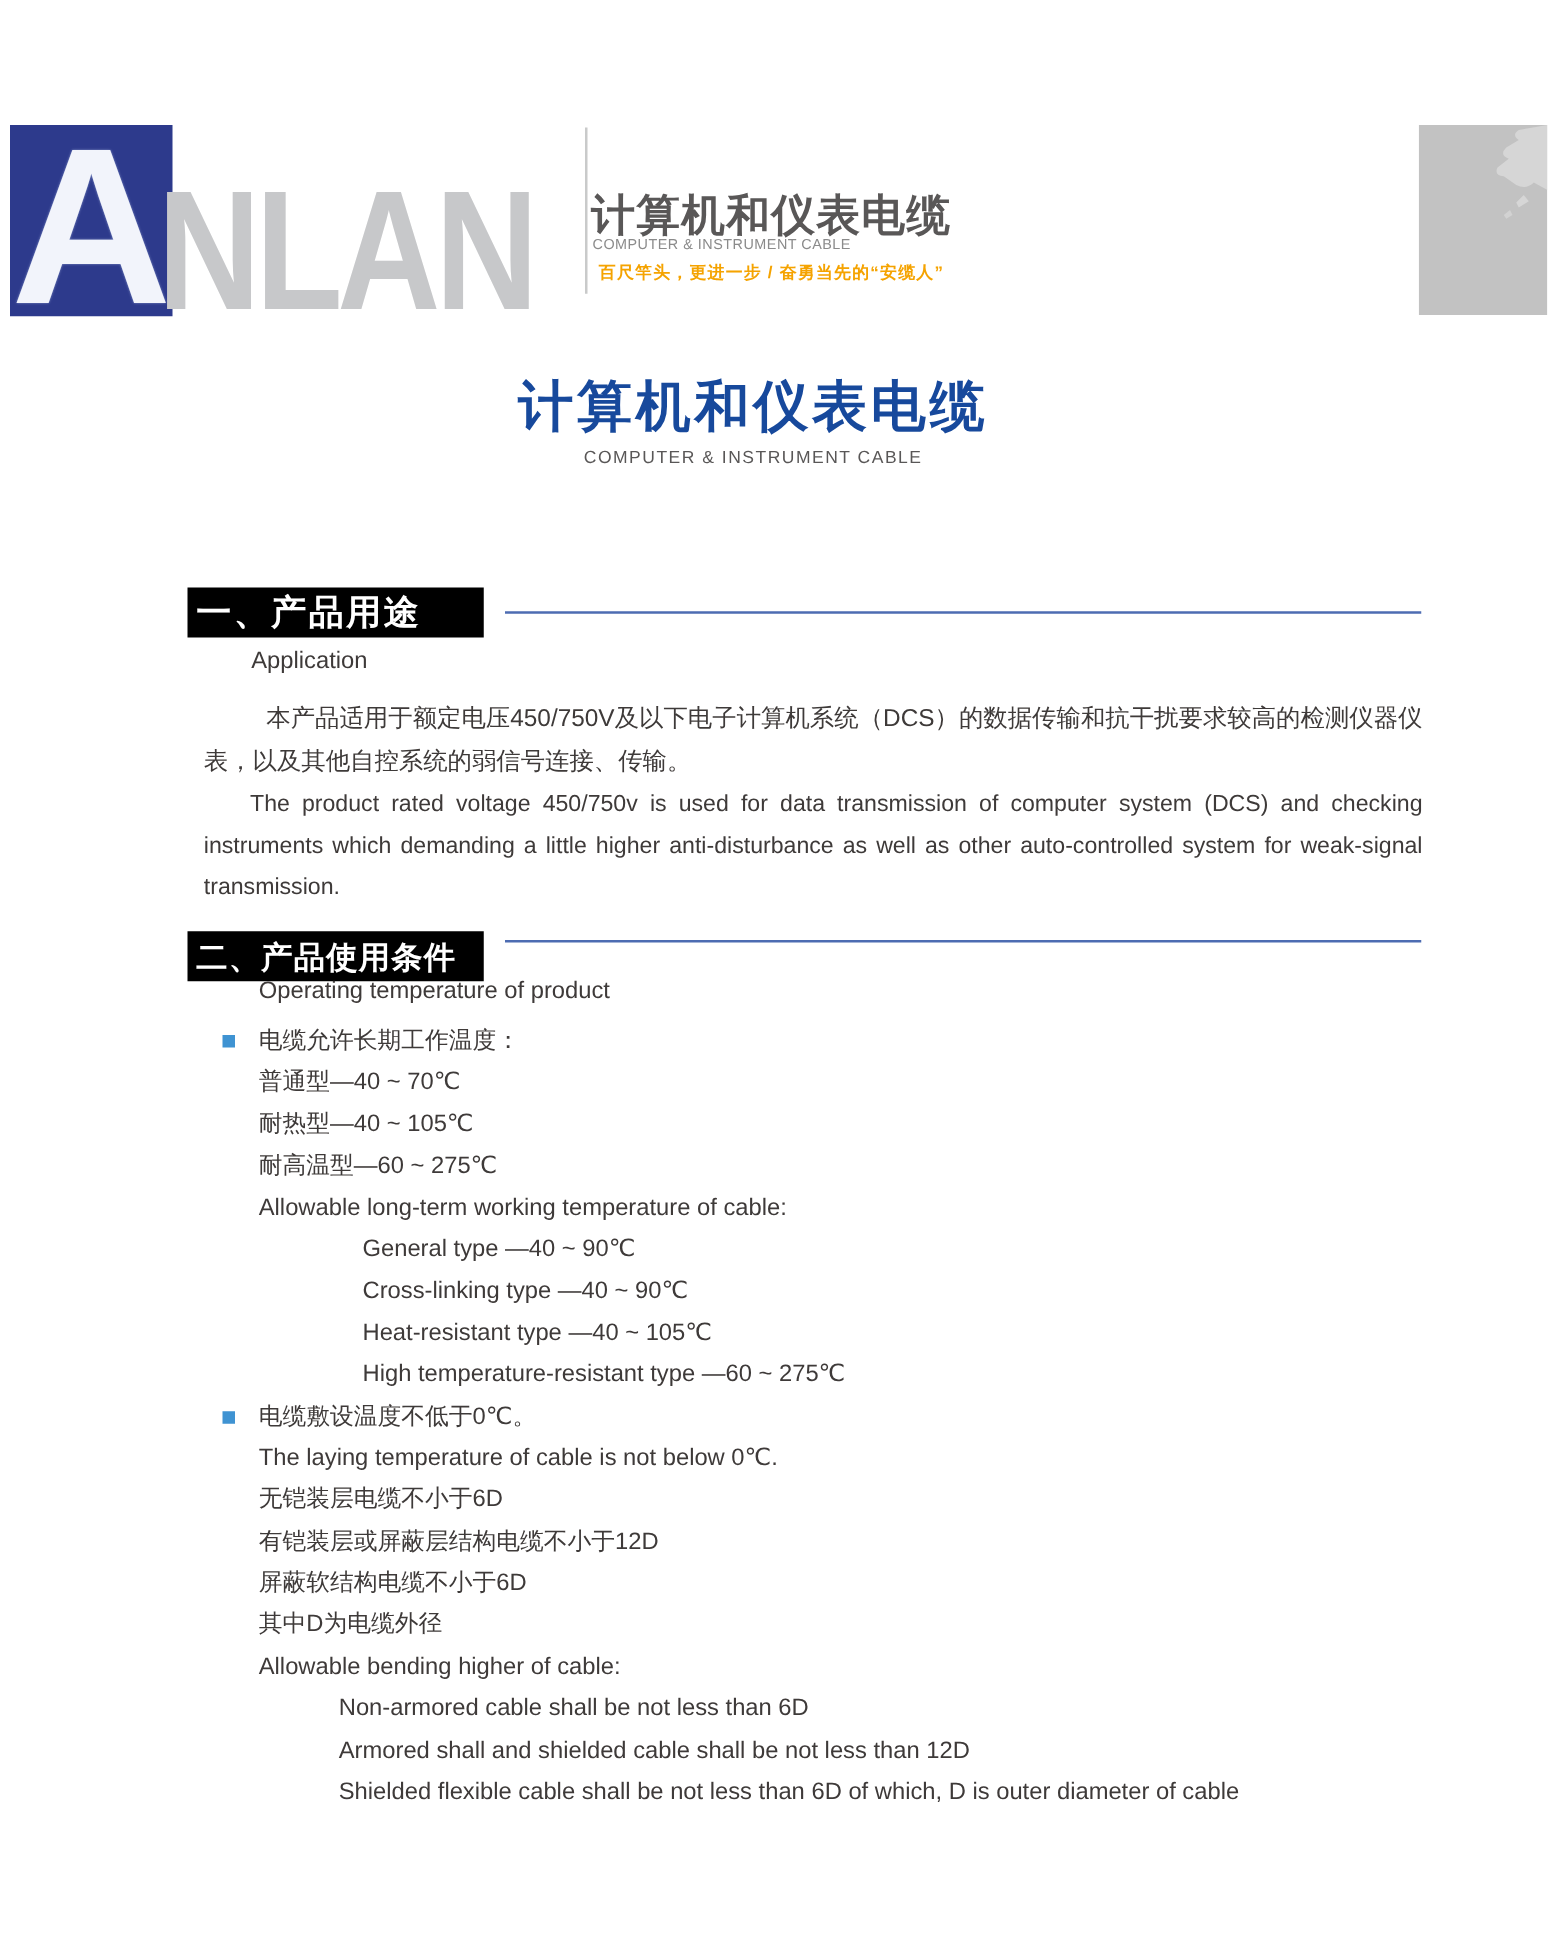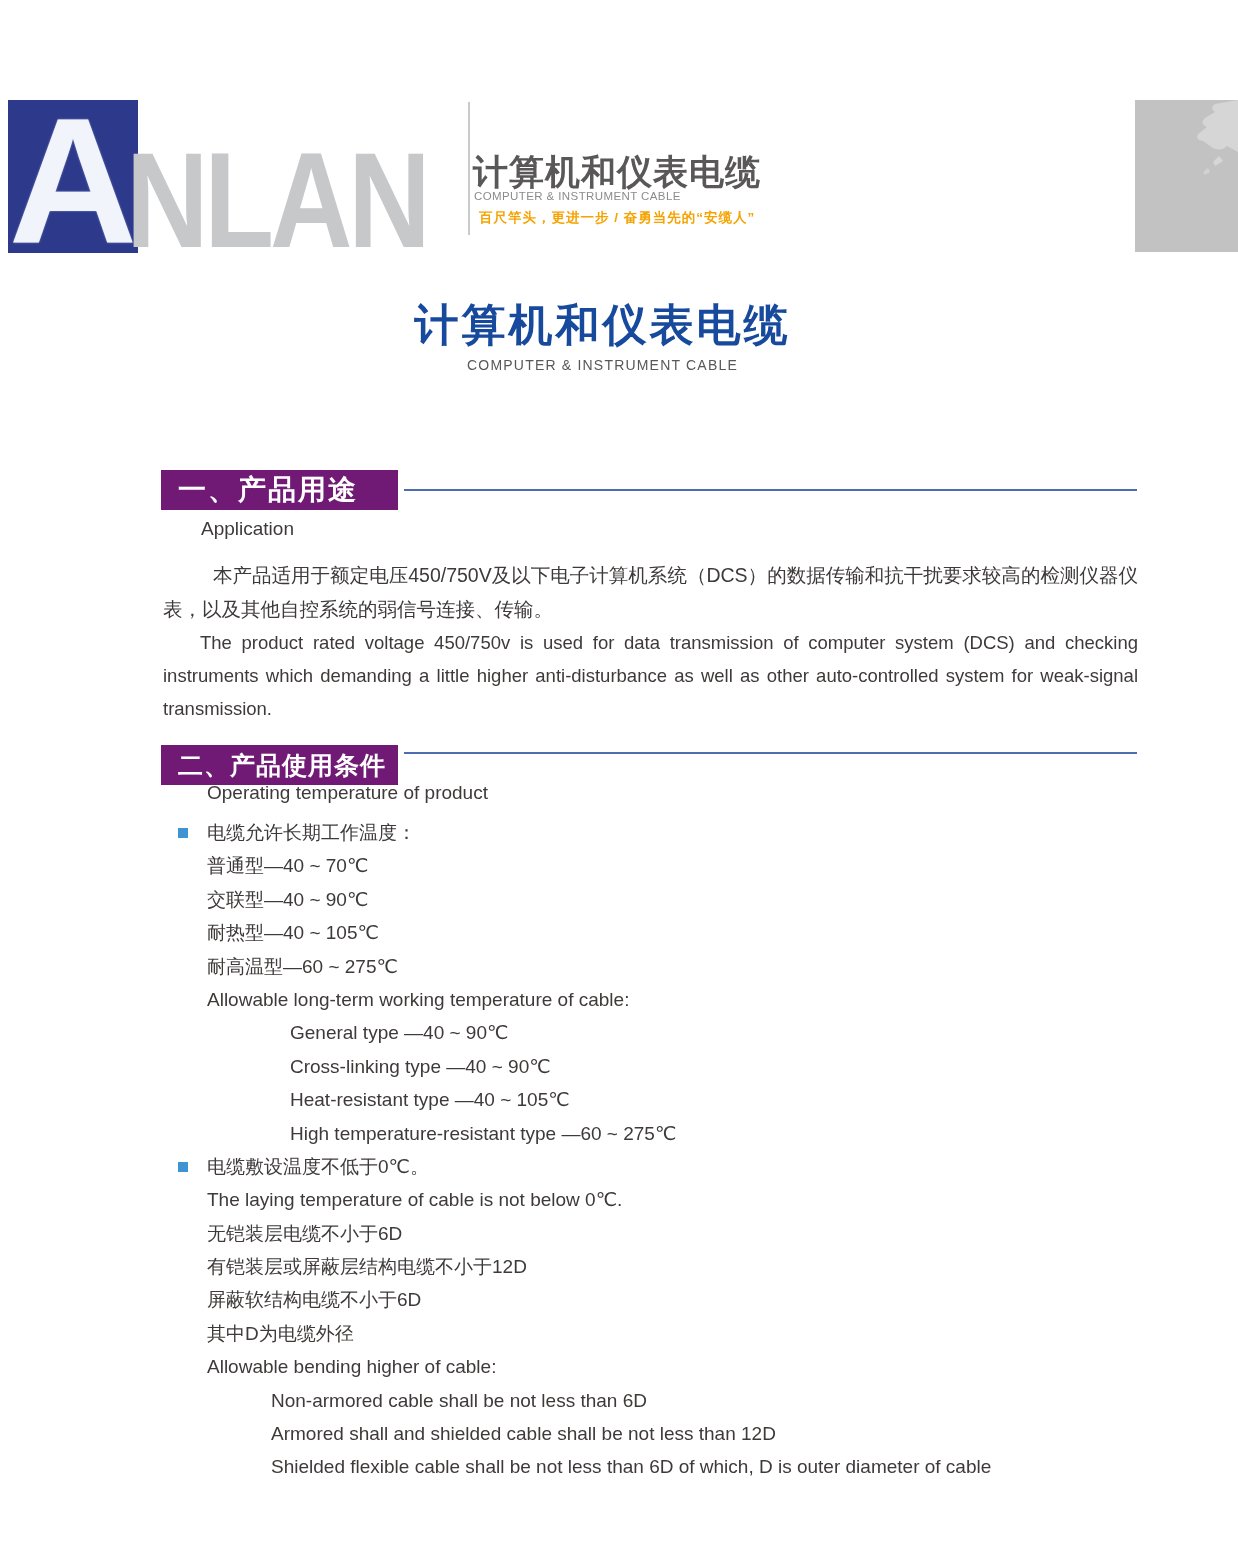--- a/index.html
+++ b/index.html
@@ -41,22 +41,22 @@
   .main-title{
     position:absolute;left:0;top:296px;width:1205px;text-align:center;
     font-size:44px;font-weight:bold;color:#17499c;letter-spacing:3px;
   }
   .main-subtitle{
     position:absolute;left:0;top:357px;width:1205px;text-align:center;
     font-size:14px;color:#595757;letter-spacing:1.2px;
   }
   
   .sec-bar{
-    position:absolute;left:161px;width:237px;height:40px;background:#701a75;
-    color:#ffffff;font-weight:bold;box-sizing:border-box;padding-left:17px;
+    position:absolute;left:150px;width:237px;height:40px;background:#000000;
+    color:#ffffff;font-weight:bold;box-sizing:border-box;padding-left:7px;
     display:flex;align-items:center;white-space:nowrap;
   }
   .sec-bar.s1{top:470px;font-size:28px;letter-spacing:2px;}
   .sec-bar.s2{top:733px;font-size:25px;letter-spacing:1px;margin-top:12px;}
   .sec-line{position:absolute;height:2px;background:#4d6cb2;left:404px;width:733px;}
   .sec-line.l1{top:489px;}
   .sec-line.l2{top:752px;}
   .sec-sub{position:absolute;font-size:19px;color:#3e3a39;}
   .sec-sub.e1{left:201px;top:518px;}
   .sec-sub.e2{left:207px;top:782px;}
@@ -106,21 +106,20 @@
 <div class="para-cn">本产品适用于额定电压450/750V及以下电子计算机系统（DCS）的数据传输和抗干扰要求较高的检测仪器仪表，以及其他自控系统的弱信号连接、传输。</div>
 <div class="para-en">The product rated voltage 450/750v is used for data transmission of computer system (DCS) and checking instruments which demanding a little higher anti-disturbance as well as other auto-controlled system for weak-signal transmission.</div>
 
 <div class="sec-bar s2">二、产品使用条件</div>
 <div class="sec-line l2"></div>
 <div class="sec-sub e2">Operating temperature of product</div>
 
 <div class="cond-list">
   <div class="row i0"><span class="sq"></span><span>电缆允许长期工作温度：</span></div>
   <div class="row i0"><span>普通型—40 ~ 70℃</span></div>
-  <div class="row i0"><span>交联型—40 ~ 90℃</span></div>
   <div class="row i0"><span>耐热型—40 ~ 105℃</span></div>
   <div class="row i0"><span>耐高温型—60 ~ 275℃</span></div>
   <div class="row i0"><span>Allowable long-term working temperature of cable:</span></div>
   <div class="row i1"><span>General type —40 ~ 90℃</span></div>
   <div class="row i1"><span>Cross-linking type —40 ~ 90℃</span></div>
   <div class="row i1"><span>Heat-resistant type —40 ~ 105℃</span></div>
   <div class="row i1"><span>High temperature-resistant type —60 ~ 275℃</span></div>
   <div class="row i0"><span class="sq"></span><span>电缆敷设温度不低于0℃。</span></div>
   <div class="row i0"><span>The laying temperature of cable is not below 0℃.</span></div>
   <div class="row i0"><span>无铠装层电缆不小于6D</span></div>

